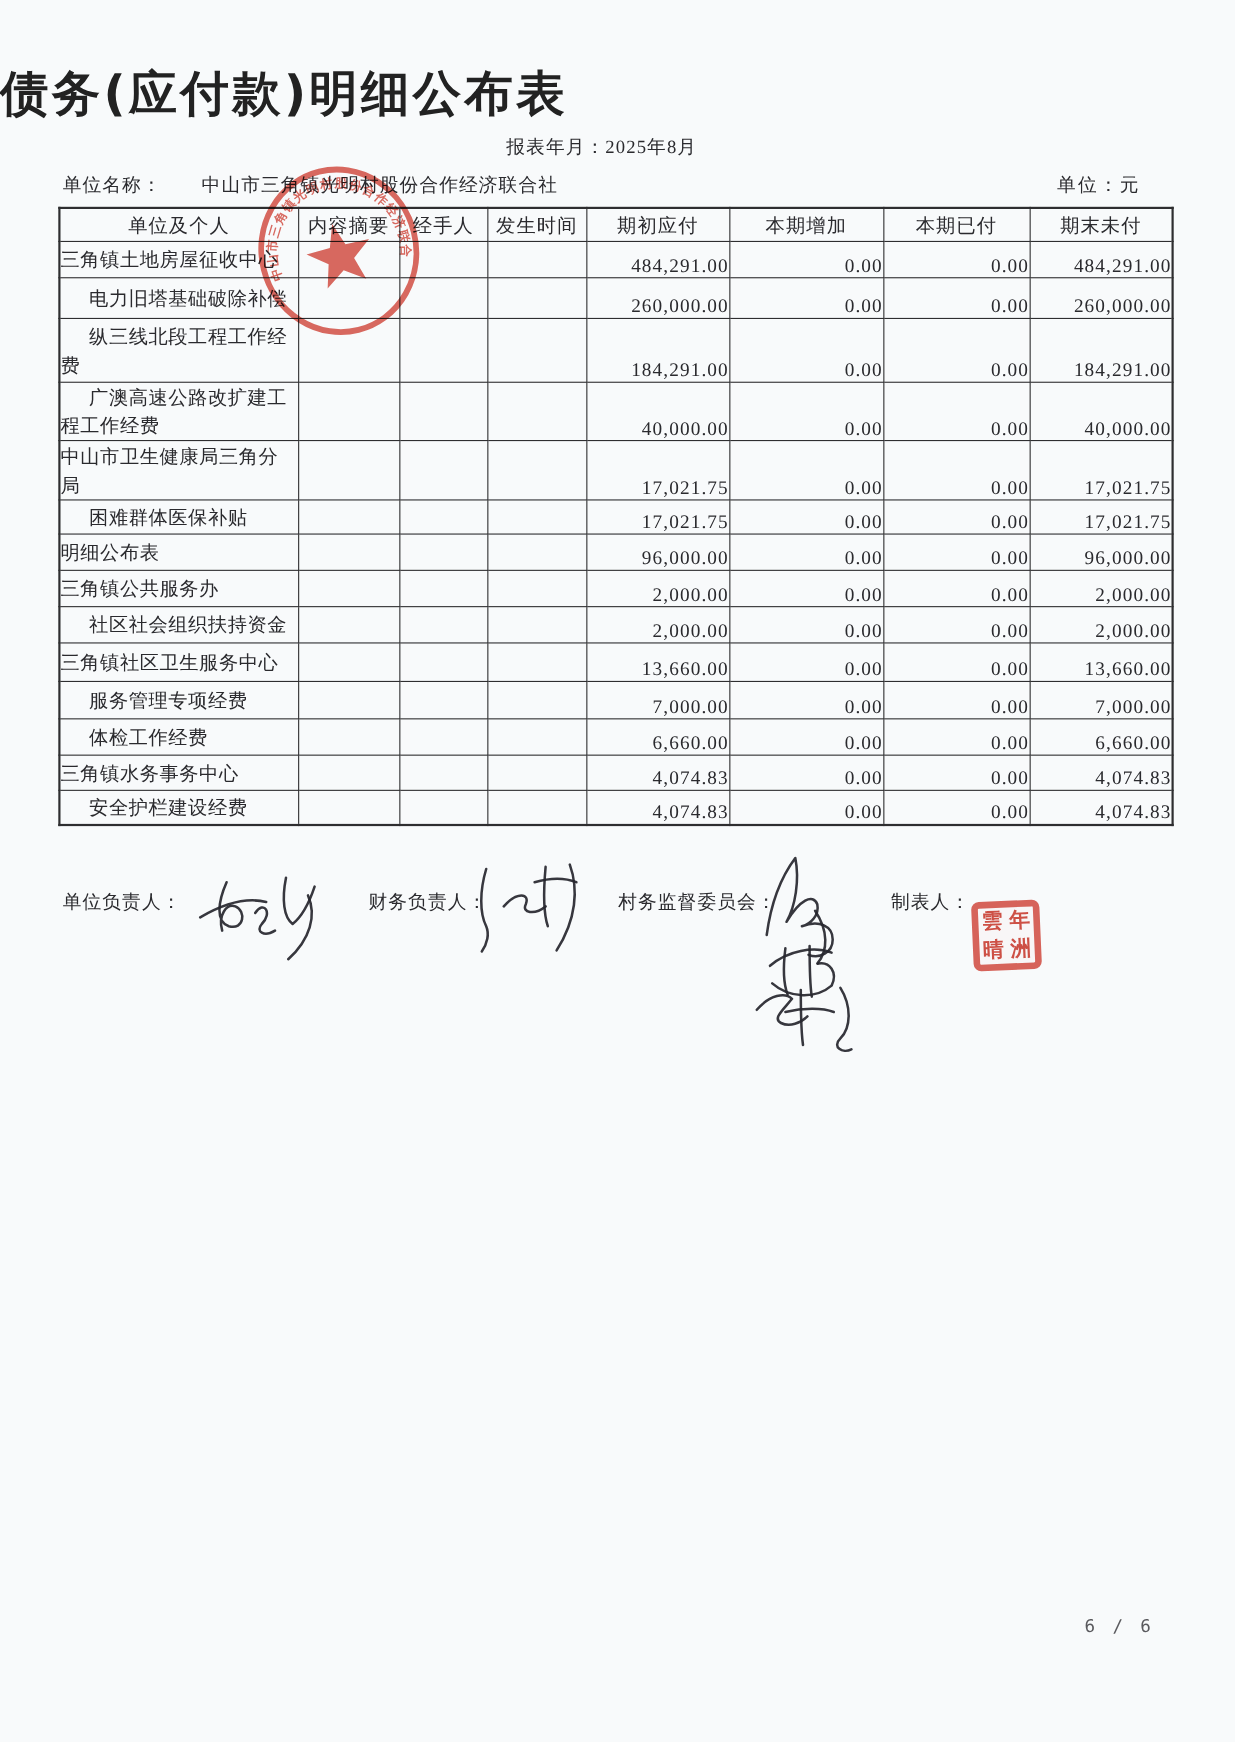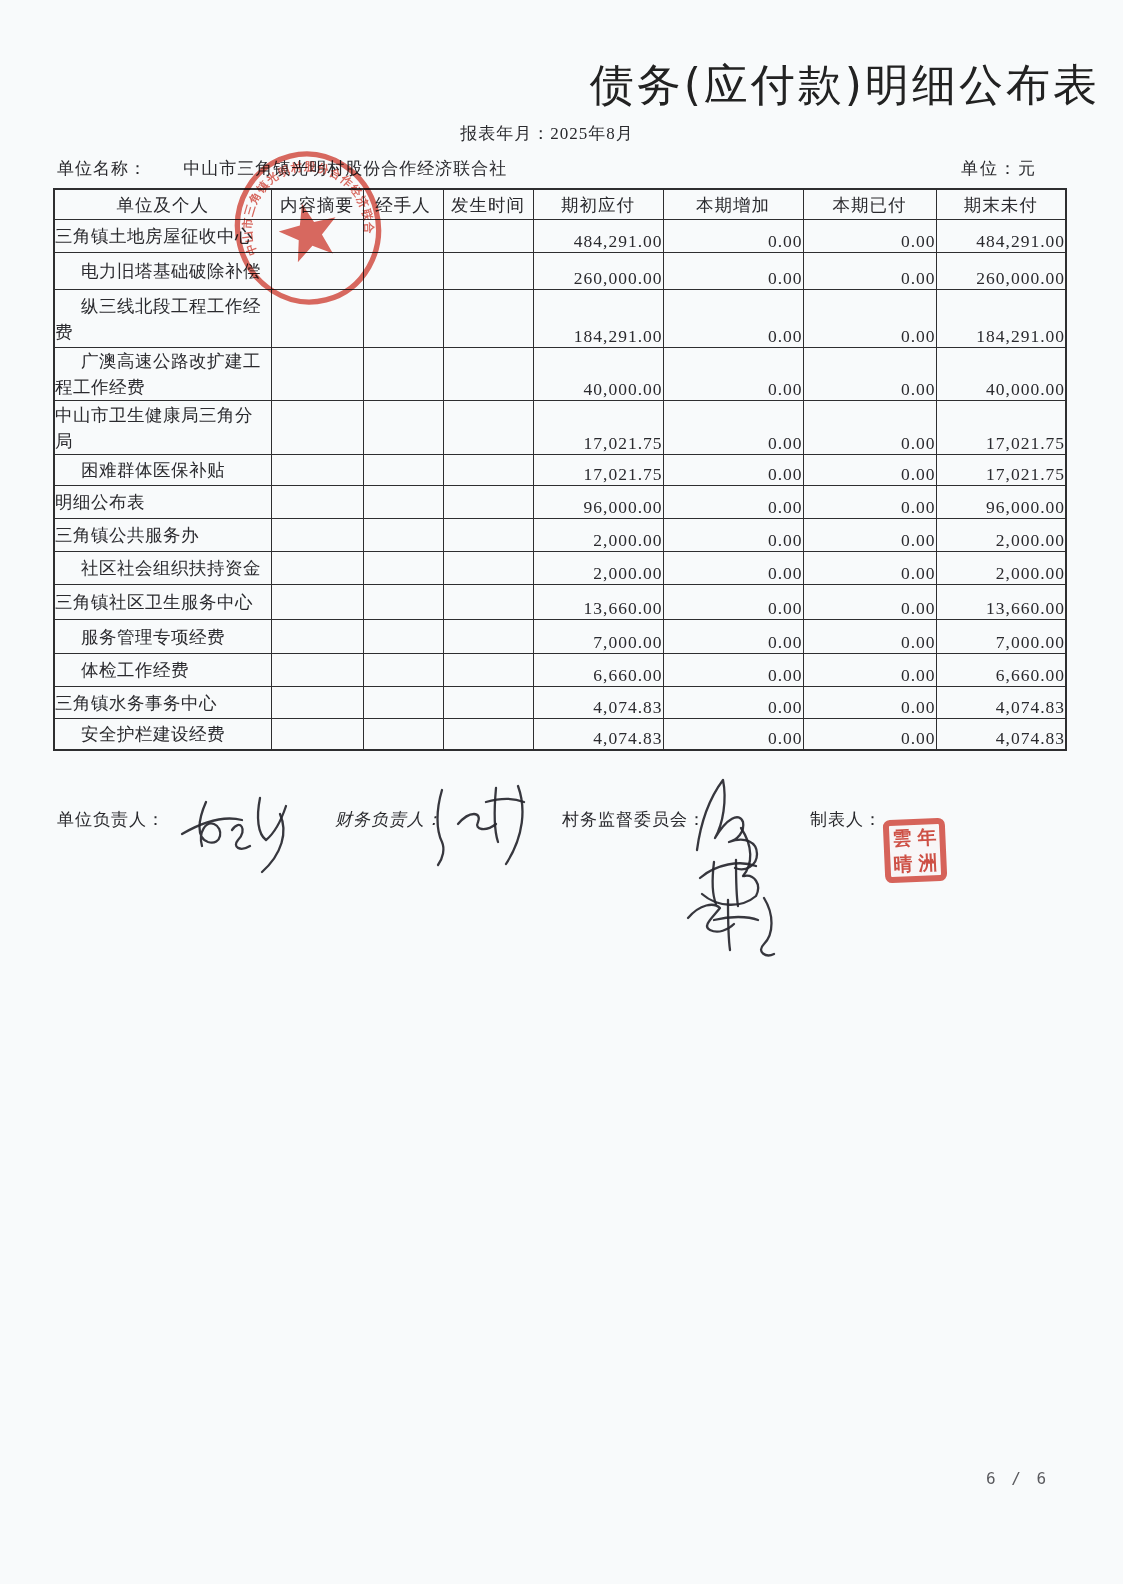--- a/index.html
+++ b/index.html
@@ -9,23 +9,23 @@
     font-family:"Liberation Serif","DejaVu Serif",serif;
     color:#2a2a2e;
     position:relative;
     overflow:hidden;
   }
   .page{position:absolute;inset:0;background:#f8fafb;}
 
   
   .doc-title{
     position:absolute;top:56px;left:0;width:1100px;
-    text-align:right;
+    text-align:left;
     font-family:"DejaVu Sans","Liberation Sans",sans-serif;
-    font-size:44px;font-weight:400;letter-spacing:3px;color:#222;
+    font-size:44px;font-weight:700;letter-spacing:3px;color:#222;
     margin:0;
   }
   .report-period{
     position:absolute;top:122px;left:0;width:1094px;
     text-align:center;font-size:17px;color:#2a2a2e;letter-spacing:1px;
   }
   .info-row{position:absolute;top:157px;left:57px;right:66px;font-size:17px;}
   .unit-name-label{letter-spacing:1px;}
   .unit-name-value{margin-left:32px;letter-spacing:1px;}
   .currency-unit{position:absolute;right:20px;top:0;letter-spacing:2px;}
@@ -60,21 +60,21 @@
     padding:0 7px 5px 2px;
     letter-spacing:1px;
     font-variant-numeric:tabular-nums;
   }
   td.blank-cell{background:transparent;}
 
   
   .sig-row{position:absolute;top:808px;left:0;width:1123px;font-size:17px;letter-spacing:1px;}
   .sig-label{position:absolute;top:0;white-space:nowrap;}
   .sig-label.l1{left:57px;}
-  .sig-label.l2{left:335px;font-style:italic;}
+  .sig-label.l2{left:335px;}
   .sig-label.l3{left:562px;}
   .sig-label.l4{left:810px;}
 
   .signature{position:absolute;pointer-events:none;}
   .signature path{fill:none;stroke:#26262e;stroke-width:2.3;stroke-linecap:round;stroke-linejoin:round;opacity:.92;}
 
   
   .round-stamp{position:absolute;left:231px;top:147px;width:154px;height:162px;opacity:.82;mix-blend-mode:multiply;}
   .square-stamp{
     position:absolute;left:884px;top:819px;width:62px;height:63px;

